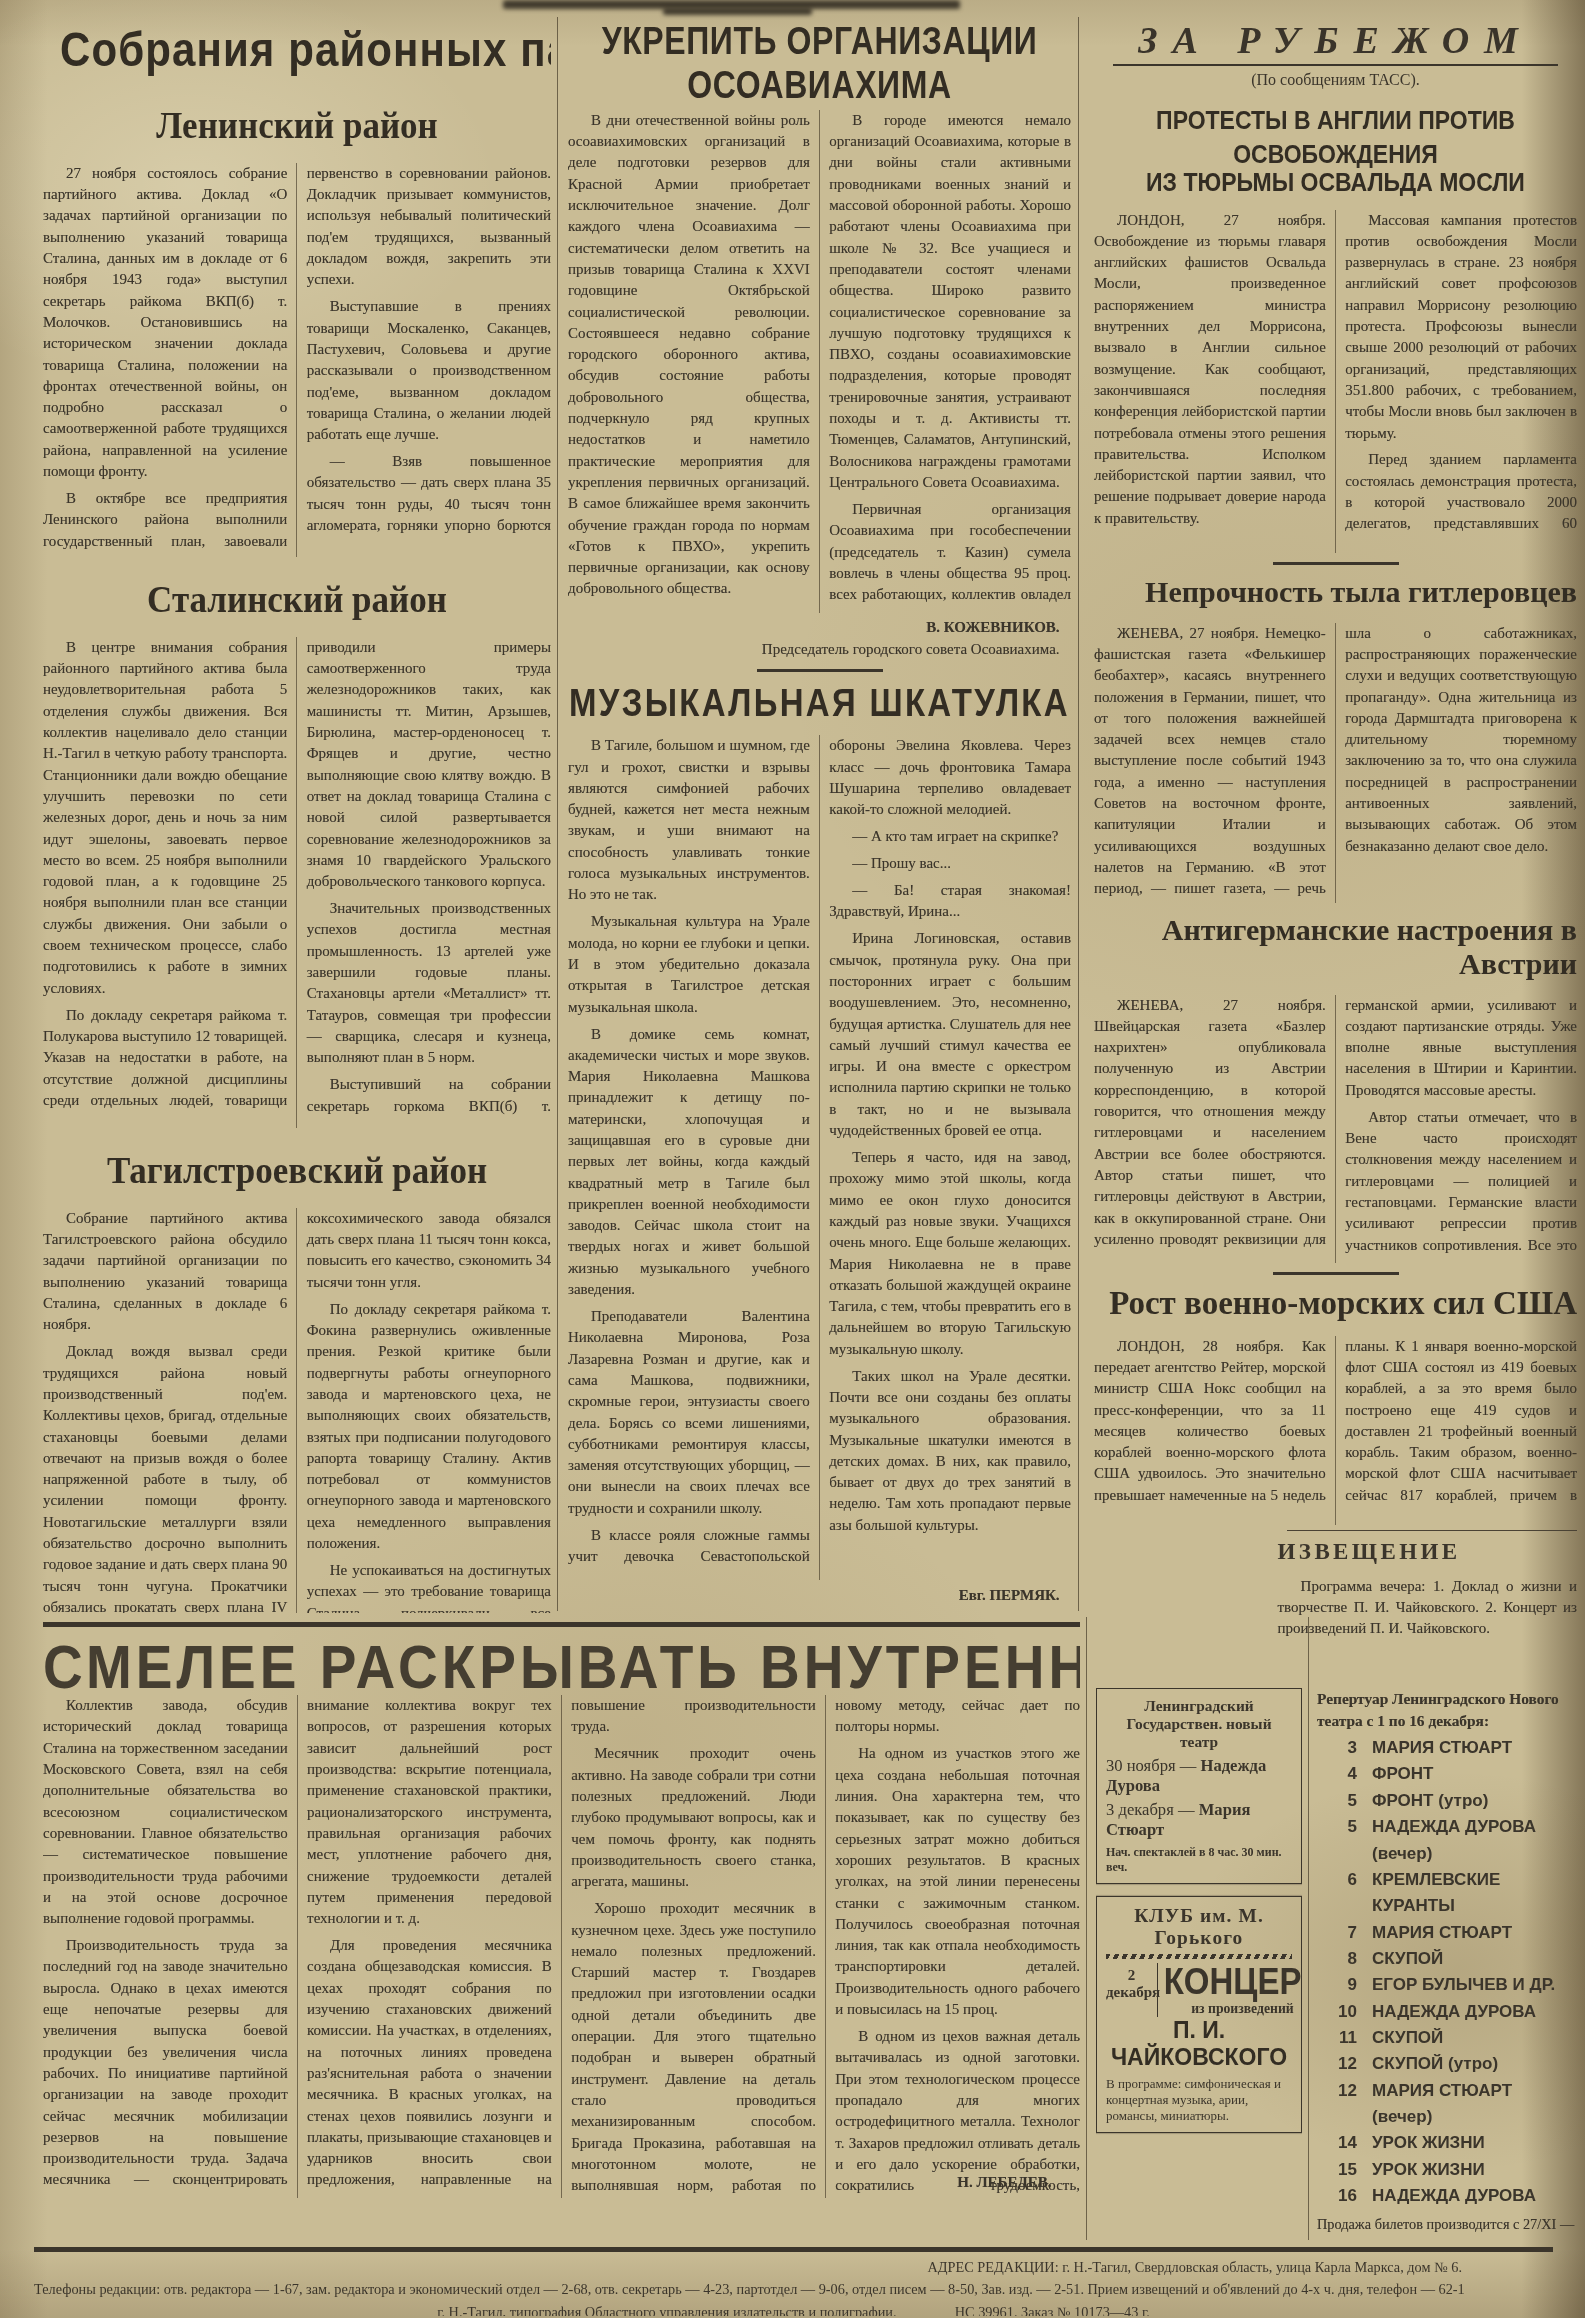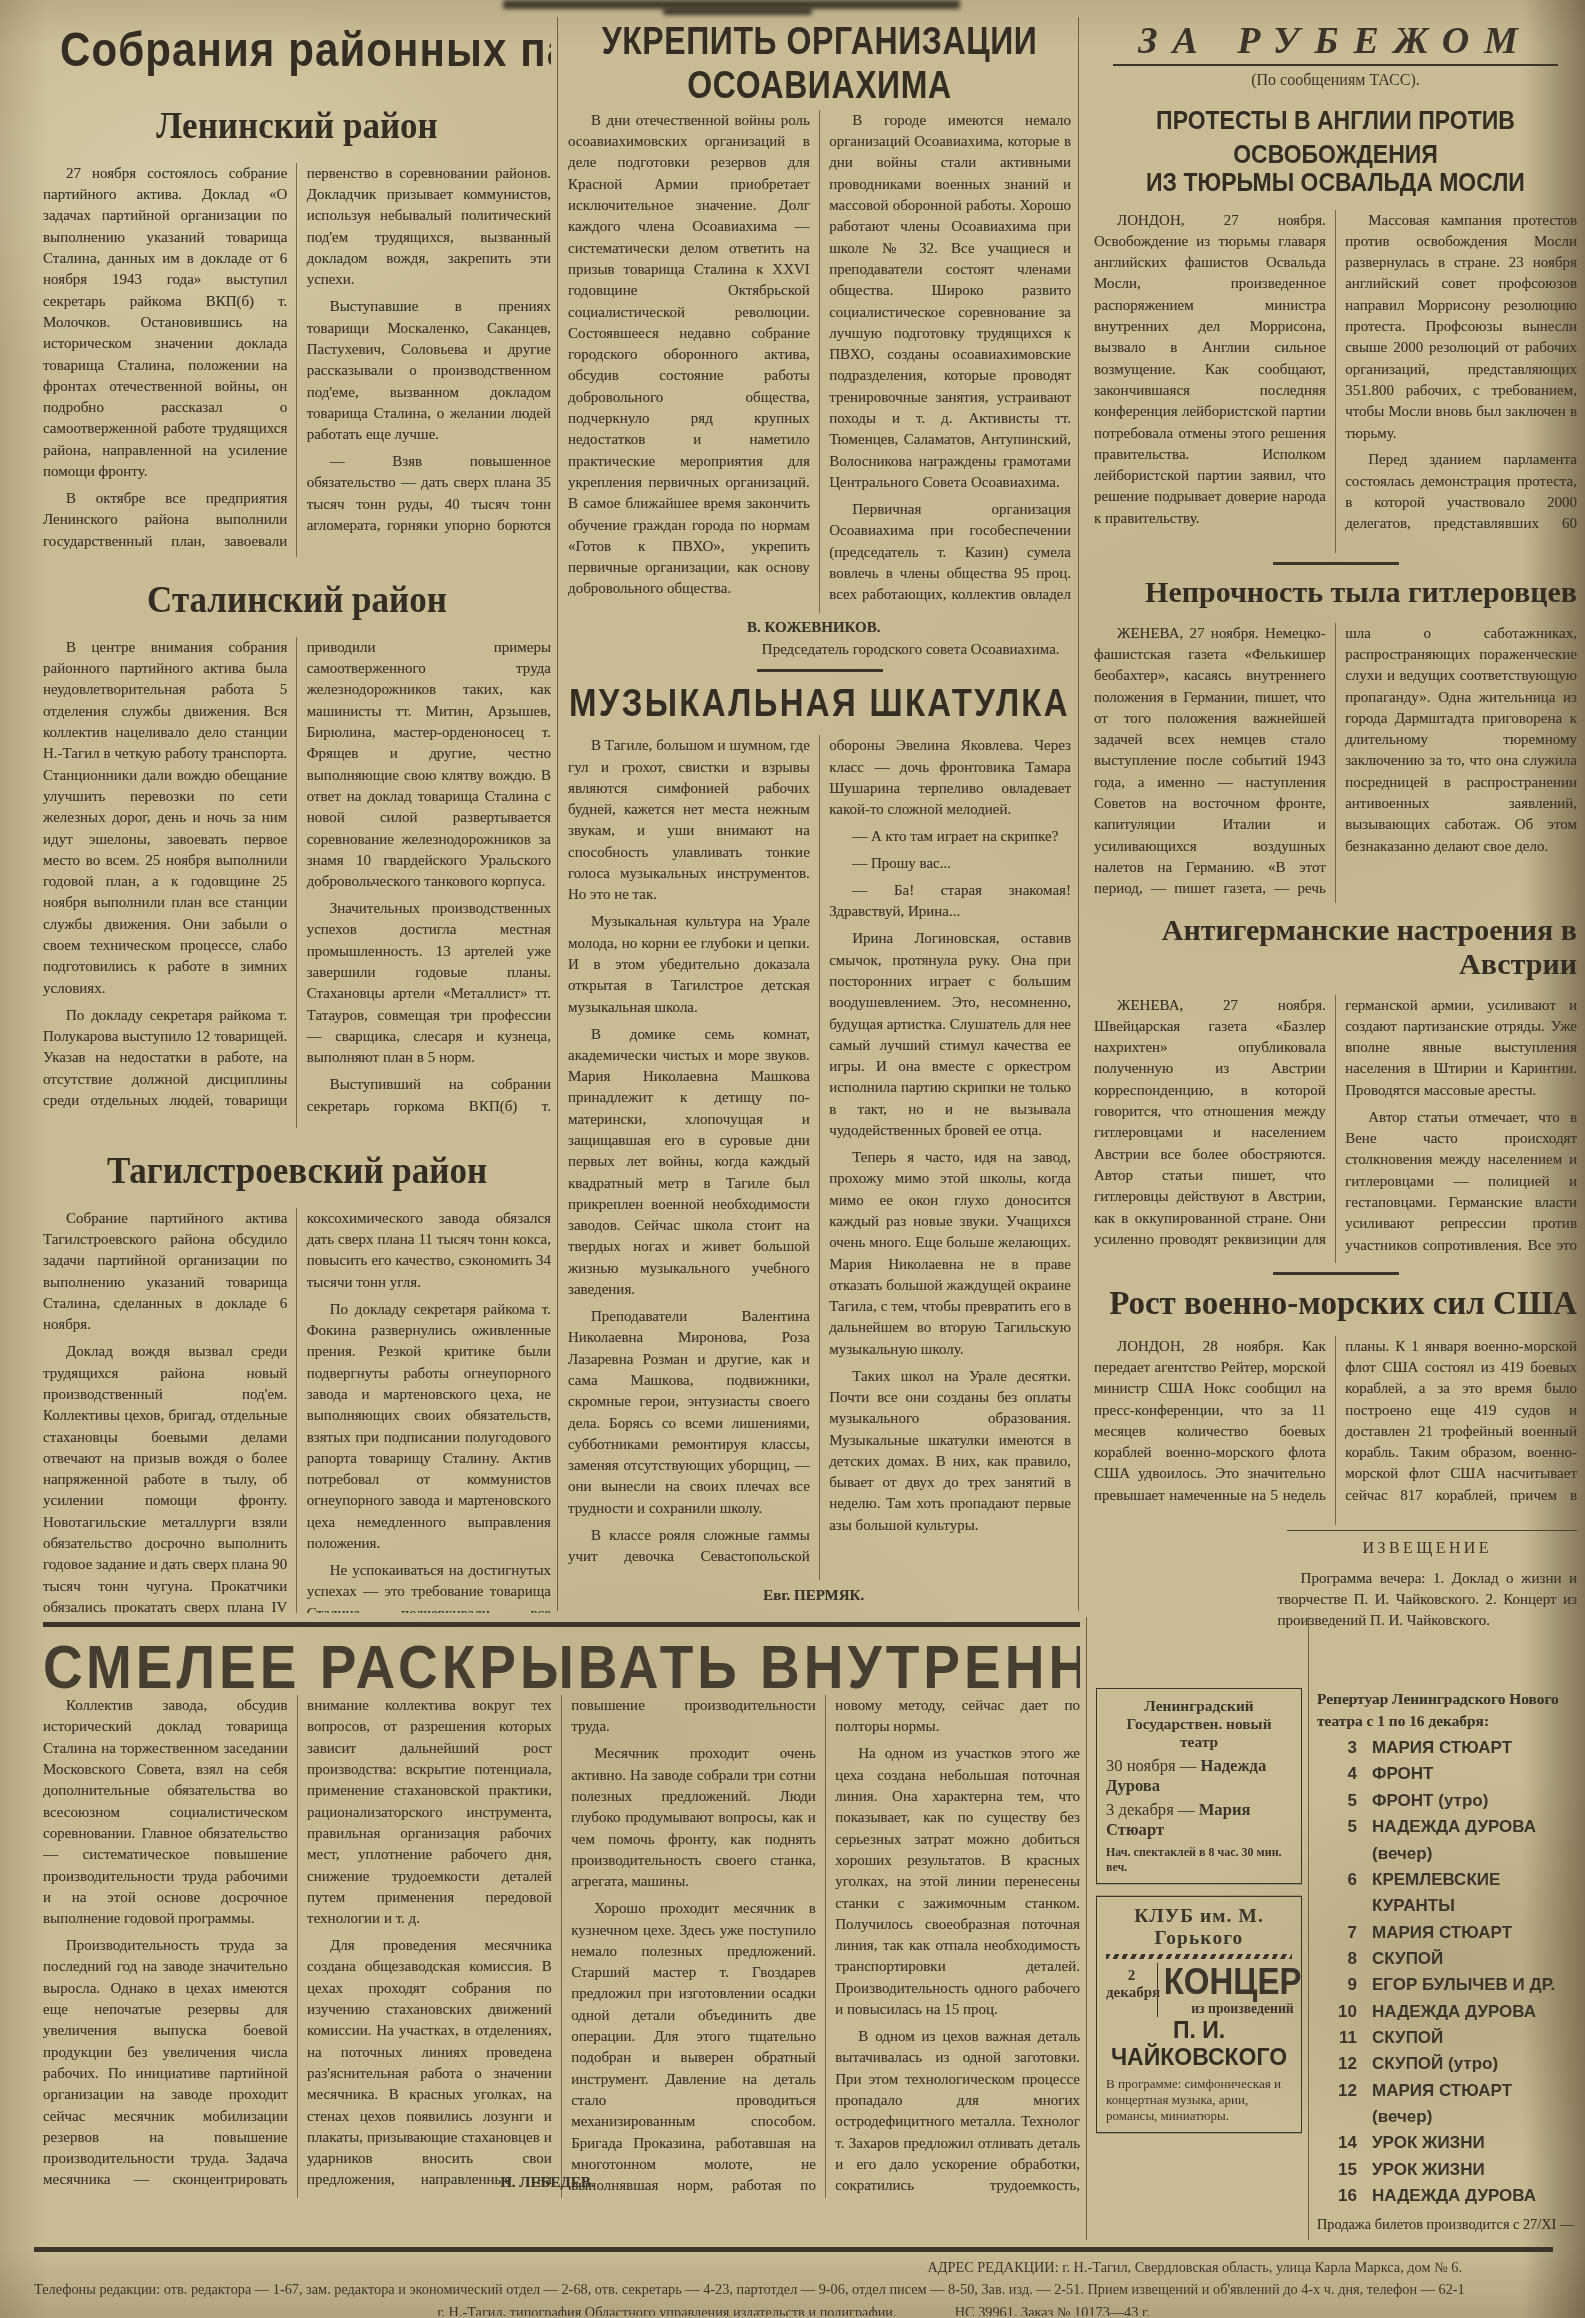--- a/index.html
+++ b/index.html
@@ -22,30 +22,30 @@
   .headline-serif{font-family:"Liberation Serif","DejaVu Serif",serif;font-weight:bold;color:#332d23;}
   .headline-sans{font-family:"Liberation Sans","DejaVu Sans",sans-serif;font-weight:bold;color:#332d23;}
   .lead-title{font-size:42px;letter-spacing:1.1px;transform:scaleY(1.15);transform-origin:top left;margin:8px 0 20.6px 17px;white-space:nowrap;}
   .section-head{font-size:35px;text-align:center;margin:15px 0 17px 0;transform:scaleY(1.1);}
   .oso-title{font-size:32px;text-align:center;letter-spacing:0.6px;margin:4.6px 0 17px 0;transform:scaleY(1.2);transform-origin:top center;}
   .music-title{font-size:33px;text-align:center;letter-spacing:2.3px;margin:5.7px 0 16px 0;transform:scaleY(1.15);transform-origin:top center;}
   .big-banner{font-size:55px;letter-spacing:4px;text-align:center;color:#453e31;transform:scaleY(1.12);transform-origin:top center;white-space:nowrap;}
   .rule-short{border:none;border-top:3.4px solid #3b352b;width:126px;margin:9.1px auto;}
   .rule-thin{border:none;border-top:1.7px solid #4a4234;margin:5.7px 0;}
   .rule-heavy{border:none;border-top:5.1px solid #3b352b;margin:4.6px 0;}
-  .sig{text-align:center;font-weight:bold;font-style:normal;margin:4.6px 11.4px 0 0;}
+  .sig{text-align:right;font-weight:bold;font-style:normal;margin:4.6px 11.4px 0 0;}
   .sig-role{text-align:right;margin:0 11.4px 0 0;}
   
   .abroad-mast{position:relative;text-align:center;margin:3.4px 0 2.3px 0;}
   .abroad-mast .txt{font-family:"Liberation Serif",serif;font-weight:bold;font-style:italic;font-size:38px;letter-spacing:15px;color:#3a342a;}
   .abroad-underline{border:none;border-top:2.9px solid #3b352b;width:92%;margin:1.1px auto 4.6px auto;}
   .tass{text-align:center;font-size:16px;margin:0 0 15px 0;}
   .abroad-h1{font-size:23px;text-align:center;line-height:1.25;margin:0 0 15px 0;transform:scaleY(1.15);transform-origin:top center;}
   .abroad-h2{font-size:30px;text-align:right;margin:10.3px 0 13.7px 0;}
-  .notice-title{font-size:16px;letter-spacing:3.4px;text-align:center;font-weight:normal;margin:8px 0 10.3px 0;}
+  .notice-title{font-size:23px;letter-spacing:3.4px;font-weight:bold;margin:8px 0 10.3px 0;}
   
   .adbox{border:1.7px solid #3b352b;box-shadow:0 0 0 1.1px rgba(59,53,43,.25);padding:8px 9px;margin:0 0 12.6px 0;}
   .ad-head{font-weight:bold;font-size:15.4px;text-align:center;}
   .ad-line{font-size:16.6px;margin:4.6px 0;}
   .ad-center{text-align:center;}
   .wavy{height:4.6px;background:repeating-linear-gradient(115deg,#3b352b 0 4px,transparent 4px 8px);margin:4.6px 0;}
   .club-row{display:flex;align-items:stretch;}
   .club-side{width:51px;text-align:center;font-weight:bold;border-left:1.7px solid #3b352b;border-right:1.7px solid #3b352b;font-size:15px;padding-top:3.4px;}
   .club-side:first-child{border-left:none;}
   .club-side:last-child{border-right:none;}

